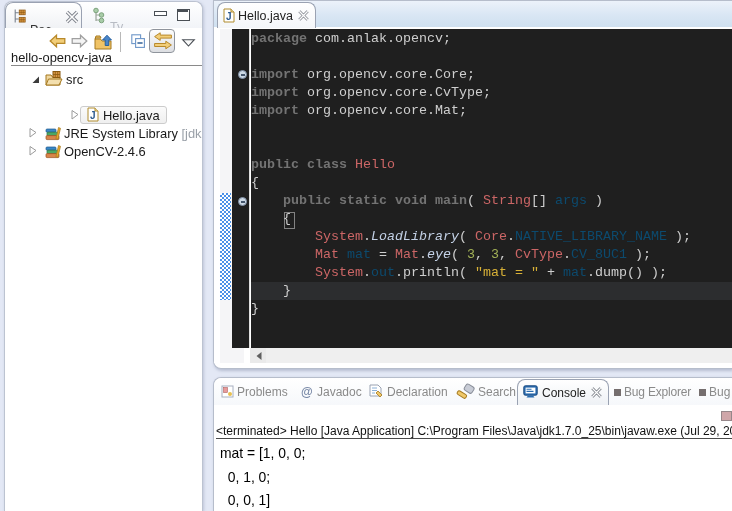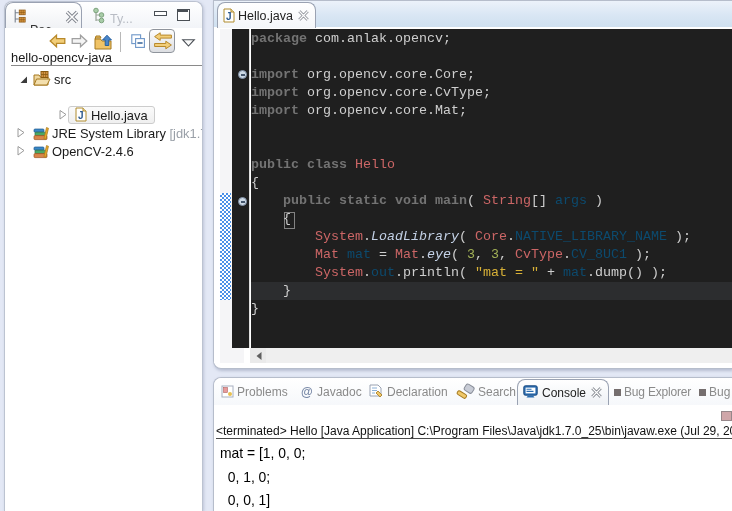--- a/index.html
+++ b/index.html
@@ -3,34 +3,34 @@
 *{margin:0;padding:0;box-sizing:border-box;}
 html,body{width:732px;height:511px;overflow:hidden;}
 body{background:#e3e8f5;font-family:"Liberation Sans",sans-serif;position:relative;}
 .abs{position:absolute;}
 
 #lp{left:4px;top:1px;width:199px;height:510px;background:#fff;border:1px solid #bcc3d1;border-bottom:none;border-radius:8px 8px 0 0;box-shadow:1px 1px 3px rgba(120,130,160,.35);}
 #lp-tabbar{left:0;top:0;width:197px;height:26px;background:linear-gradient(#ffffff,#f2f4f8);border-radius:8px 8px 0 0;}
 #tab-pac{left:0;top:0;width:77px;height:26px;background:linear-gradient(#ffffff,#f0f2f5);border:1px solid #9aa2b2;border-bottom:none;border-radius:8px 8px 0 0;}
 .tabtxt{font-size:12.5px;color:#333;}
 #tab-pac span{position:absolute;left:24px;top:20px;}
-#tab-ty{left:80px;top:4px;width:60px;height:26px;}
+#tab-ty{left:80px;top:12px;width:60px;height:26px;}
 #tab-ty span{position:absolute;left:25px;top:6px;color:#b8bcc4;font-size:12.5px;}
 
 #btn-min{left:149px;top:9px;width:13px;height:5px;border:1.5px solid #4a4f55;background:#fff;}
 #btn-max{left:172px;top:7px;width:13px;height:12px;border:1.5px solid #4a4f55;background:#fff;}
 #btn-max:after{content:"";position:absolute;left:0;top:0px;width:10px;height:2px;background:#4a4f55;}
 
 #lp-tools{left:0;top:26px;width:197px;height:30px;background:#fff;}
 #lnk-btn{left:144px;top:1px;width:26px;height:24px;border:1px solid #8f949c;border-radius:4px;background:linear-gradient(#fdfdfd,#dcdee2);}
 
 #ptree{left:0;top:43px;width:197px;height:465px;font-size:12.9px;color:#1a1a1a;overflow:hidden;}
 #proj-label{left:6px;top:5px;}
 #proj-line{left:6px;top:20px;width:192px;height:1px;background:#8a8a8a;}
-.trow{position:absolute;left:0;height:18px;width:197px;}
+.trow{position:absolute;left:12px;height:18px;width:197px;}
 .tlabel{position:absolute;top:2px;white-space:nowrap;}
 .grey{color:#9aa0a8;}
 #sel-hello{left:63px;top:0px;width:87px;height:18px;background:linear-gradient(#fbfbfb,#efefef);border:1px solid #ccc;border-radius:3px;}
 
 #ed{left:213px;top:0px;width:519px;height:369px;background:#fff;border:1px solid #b6bdcb;border-right:none;border-radius:0 0 0 8px;box-shadow:1px 2px 3px rgba(120,130,160,.4);}
 #ed-tabbar{left:0;top:0;width:519px;height:27px;background:linear-gradient(#ecf2fa 0%,#d9e6f4 55%,#cfe0f0 100%);border-bottom:1.5px solid #fdfdfd;}
 #tab-hello{left:3px;top:1px;width:99px;height:26px;background:linear-gradient(#ffffff,#f4f6f9);border:1px solid #9aa2b2;border-bottom:none;border-radius:8px 8px 0 0;}
 #tab-hello span{position:absolute;left:20px;top:6px;font-size:12.5px;color:#222;}
 #ed-body{left:0;top:28px;width:519px;height:319px;}
 #ed-white{left:0;top:0;width:6px;height:334px;background:#fff;}

